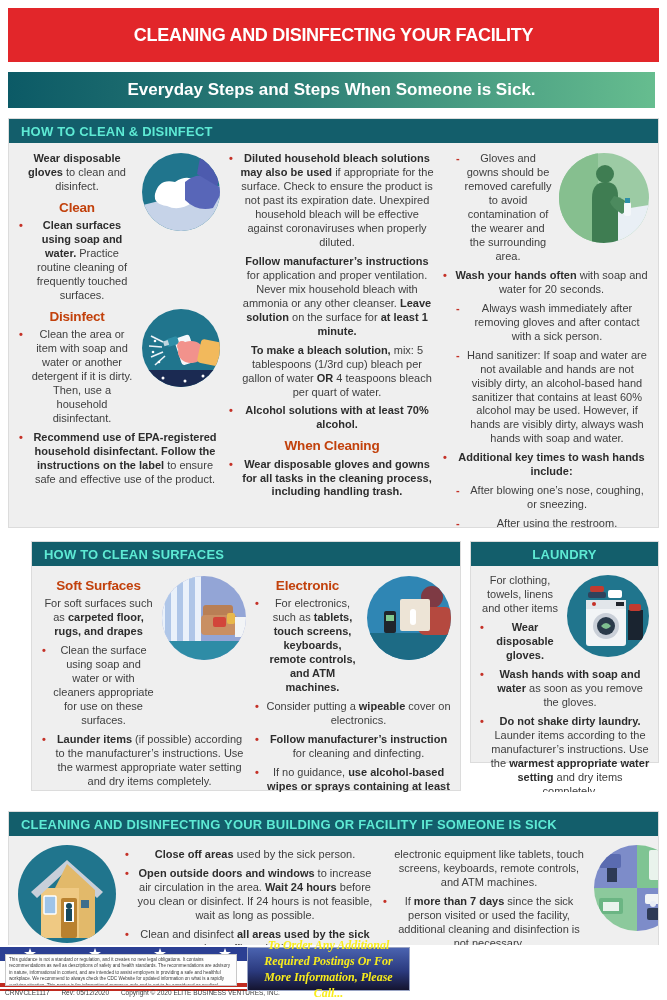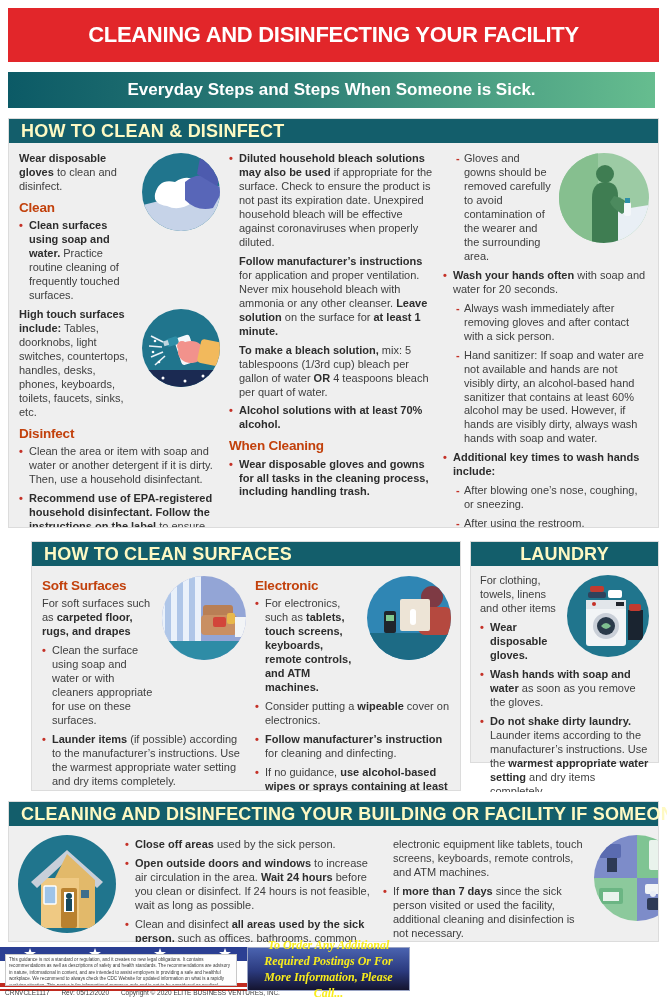--- a/index.html
+++ b/index.html
@@ -1,48 +1,48 @@
 <!DOCTYPE html>
 <html><head>
 <meta charset="utf-8">
 <style>
   html,body{margin:0;padding:0;background:#fff;}
   .page{width:667px;height:1000px;background:#ffffff;overflow:hidden;position:relative;
         font-family:"Liberation Sans","DejaVu Sans",sans-serif;}
   
   .title-bar{margin:8px 8px 10px 8px;height:54px;background:#E2262A;
              display:flex;align-items:center;justify-content:center;}
-  .title-bar h1{margin:0;color:#fff;font-size:22px;font-weight:bold;letter-spacing:-.3px;white-space:nowrap;}
+  .title-bar h1{margin:0;color:#fff;font-size:18px;font-weight:bold;letter-spacing:-.3px;white-space:nowrap;}
   .subtitle-bar{margin:0 12px 10px 8px;height:36px;
                 background:linear-gradient(90deg,#0C5A66 0%,#2E7F77 45%,#66BD8F 100%);
                 display:flex;align-items:center;justify-content:center;}
   .subtitle-bar h2{margin:0;color:#fff;font-size:17px;font-weight:bold;}
   
   .panel{margin:0 8px;background:#EFEFEF;border:1px solid #DCDCDC;box-sizing:border-box;}
-  .section-bar{height:24px;background:#135E6B;color:#fef9c3;font-weight:bold;font-size:18px;
+  .section-bar{height:24px;background:#135E6B;color:#5eead4;font-weight:bold;font-size:13px;
                display:flex;align-items:center;padding:0 12px;letter-spacing:.2px;white-space:nowrap;}
   .center-bar{justify-content:center;padding:0;}
   .panel-body{padding:9px 8px 4px 10px;display:flex;gap:8px;box-sizing:border-box;}
   .p1 .panel-body{height:384px;overflow:hidden;}
-  .row2{margin:13px 8px 10px 8px;display:flex;gap:9px;padding-left:23px;}
+  .row2{margin:13px 8px 20px 8px;display:flex;gap:9px;padding-left:23px;}
   .row2 .panel{margin:0;}
   .p2{width:430px;flex:0 0 430px;height:250px;}
   .p2 .panel-body{height:226px;overflow:hidden;}
   .p3{flex:1;height:222px;}
   .p3 .panel-body{height:226px;overflow:hidden;display:block;padding:8px 8px 4px 9px;}
   .p4{height:141px;}
   .p4 .panel-body{height:116px;overflow:hidden;padding:8px;}
   .colA{flex:0 0 202px;}
   .colB{flex:0 0 206px;}
   .colC{flex:1;}
   .c2a{flex:0 0 205px;}
   .c2b{flex:1;}
   
   .item{margin:0 0 5px 0;color:#3E3E3E;font-size:11px;line-height:1.27;display:flex;}
-  .item .txt{flex:1;}
+  .item .txt{flex:1;text-align:center;}
   .item .marker{flex:0 0 10px;color:#C43026;font-weight:bold;}
   .item.dash{margin-left:13px;}
   .item.dash .marker{flex:0 0 8px;}
   .item.ipara{margin-left:10px;}
   .item.heading{margin:2px 0 3px 0;}
   .item.heading .txt{color:#c2410c;font-weight:bold;font-size:13.5px;letter-spacing:-.2px;}
   .b{font-weight:bold;color:#2D2D2D;}
   
   .float-icon{float:right;margin:0 0 4px 6px;shape-outside:circle(50%);}
   .cellicon{flex:0 0 auto;}
@@ -137,23 +137,20 @@
                 <line x1="22" y1="44" x2="10" y2="49"></line>
                   <line x1="24" y1="48" x2="14" y2="57"></line>
               </g>
               <circle cx="14" cy="33" r="1.3" fill="#fff"></circle>
                 <circle cx="12" cy="44" r="1.3" fill="#fff"></circle>
                 <circle cx="18" cy="54" r="1.3" fill="#fff"></circle>
             </g>
           </svg>
         </span>
         <div>
-            <div class="item para">
-              <span class="txt"><span class="b">High touch surfaces include:</span><span class="t"> Tables, doorknobs, light switches, countertops, handles, desks, phones, keyboards, toilets, faucets, sinks, etc.</span></span>
-            </div>
             <div class="item heading">
               <span class="txt"><span class="t">Disinfect</span></span>
             </div>
             <div class="item bullet">
               <span class="marker">•</span>
               <span class="txt"><span class="t">Clean the area or item with soap and water or another detergent if it is dirty. Then, use a household disinfectant.</span></span>
             </div>
             <div class="item bullet">
               <span class="marker">•</span>
               <span class="txt"><span class="b">Recommend use of EPA-registered household disinfectant. Follow the instructions on the label</span><span class="t"> to ensure safe and effective use of the product.</span></span>

